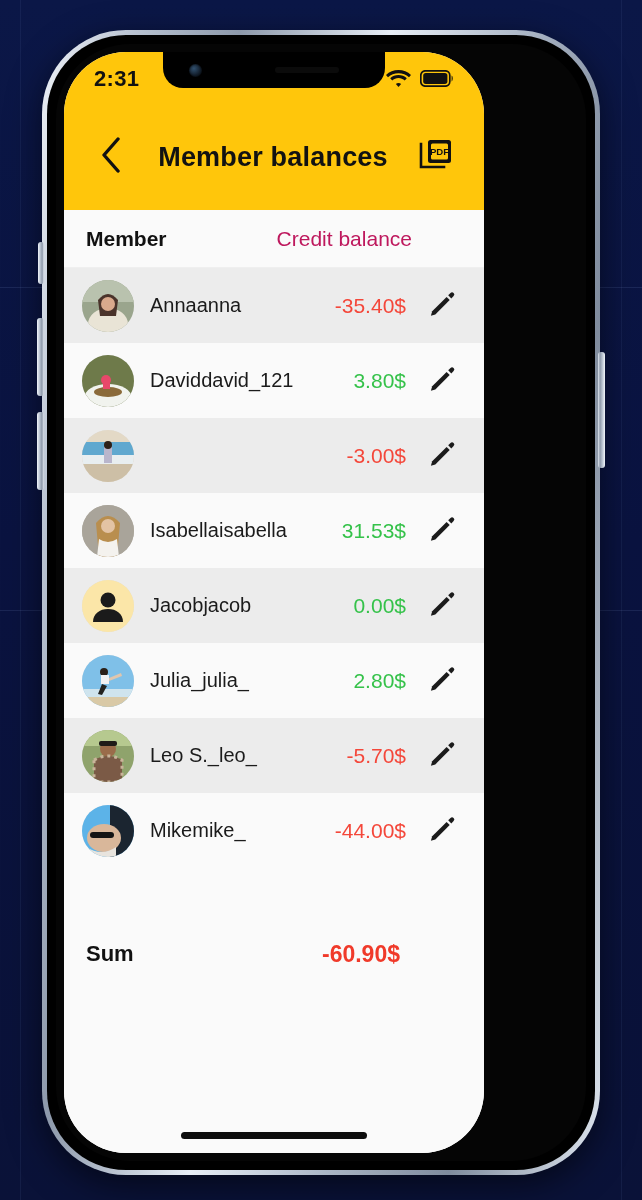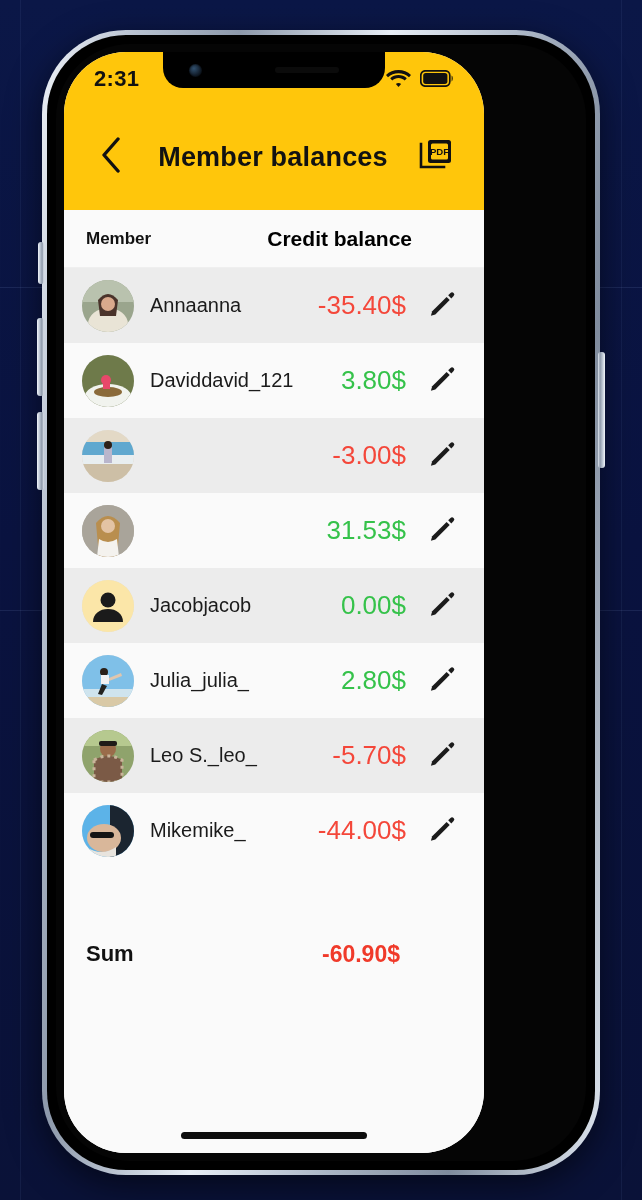--- a/index.html
+++ b/index.html
@@ -79,39 +79,39 @@
   #page-title{flex:1;text-align:center;font-size:27px;font-weight:700;color:#121212;letter-spacing:.2px;}
   #pdf-button{width:44px;height:44px;display:flex;align-items:center;justify-content:center;cursor:pointer;flex:0 0 auto;}
 
   
   #content{position:absolute;top:158px;left:0;right:0;bottom:0;background:#FAFAFA;overflow:hidden;}
 
   #list-header{
     height:58px;display:flex;align-items:center;background:#FAFAFA;
     padding:0 22px 0 22px;box-sizing:border-box;border-bottom:1px solid #EFEFEF;
   }
-  #list-header .h-member{font-size:17px;font-weight:700;color:#111;}
-  #list-header .h-balance{margin-left:auto;font-size:21px;font-weight:700;color:#000000;padding-right:50px;}
+  #list-header .h-member{font-size:21px;font-weight:700;color:#111;}
+  #list-header .h-balance{margin-left:auto;font-size:21px;font-weight:400;color:#be185d;padding-right:50px;}
 
   .row{
     height:75px;display:flex;align-items:center;padding:0 22px 0 18px;box-sizing:border-box;
     cursor:pointer;
   }
   .row.odd{background:#ECECEC;}
   .row.even{background:#FAFAFA;border-radius:13px;}
 
   .avatar{width:52px;height:52px;border-radius:50%;flex:0 0 auto;overflow:hidden;
     background:#ddd;position:relative;}
   .avatar svg{display:block;width:100%;height:100%;}
 
   .names{margin-left:16px;display:flex;flex-direction:row;justify-content:center;line-height:1.18;}
   .names .display{font-size:20px;color:#1b1b1b;}
   .names .handle{font-size:20px;color:#1b1b1b;}
 
-  .amount{margin-left:auto;font-size:26px;text-align:right;white-space:nowrap;}
+  .amount{margin-left:auto;font-size:21px;text-align:right;white-space:nowrap;}
   .amount.neg{color:#F4473A;}
   .amount.pos{color:#35C24A;}
 
   .edit-icon{width:40px;height:40px;margin-left:16px;display:flex;align-items:center;justify-content:center;flex:0 0 auto;cursor:pointer;}
 
   #sum-row{height:72px;display:flex;align-items:center;padding:0 22px 0 22px;box-sizing:border-box;
     background:#FAFAFA;margin-top:50px;gap:21px;}
   #sum-row .sum-label{font-size:22px;font-weight:700;color:#111;}
   #sum-row .sum-value{margin-left:auto;font-size:23px;font-weight:700;color:#F03A2A;padding-right:62px;}
 
@@ -269,20 +269,24 @@
           <div class="row even">
             <div class="avatar">
               <svg viewBox="0 0 52 52">
                 <rect width="52" height="52" fill="#b8b3a8"></rect>
                 <rect x="0" y="0" width="52" height="52" fill="#a9a49a"></rect>
                 <path d="M14 18q12-14 24 0l-3 34H17z" fill="#b98e4e"></path>
                 <circle cx="26" cy="21" r="7" fill="#e3c3a4"></circle>
                 <path d="M17 34q9 6 18 0l2 18H15z" fill="#f4f2ee"></path>
               </svg>
             </div>
+     <div class="names">
+       <span class="display">Isabella</span>
+       <span class="handle">isabella</span>
+     </div>
      <div class="amount pos">31.53$</div>
      <div class="edit-icon">
        <span><svg width="32" height="32" viewBox="0 0 32 32">
   <path d="M6.2 23.3l-1.3 4.4 4.4-1.3 14.4-14.4-3.1-3.1z" fill="#1b1b1b"></path>
   <path d="M22.2 7.3l3.1 3.1 2.3-2.3a2.2 2.2 0 0 0 0-3.1 2.2 2.2 0 0 0-3.1 0z" fill="#1b1b1b"></path>
 </svg></span>
      </div>
           </div>
           <div class="row odd">
             <div class="avatar">

